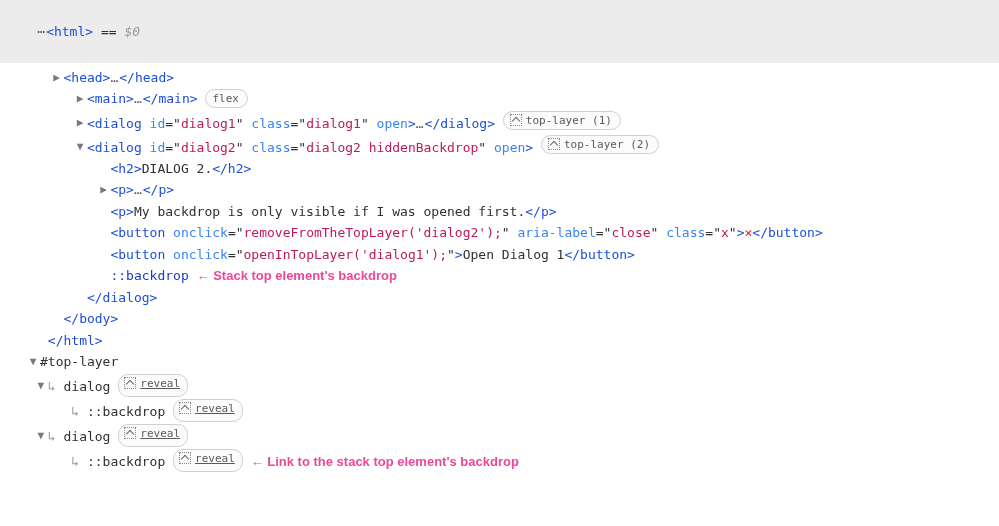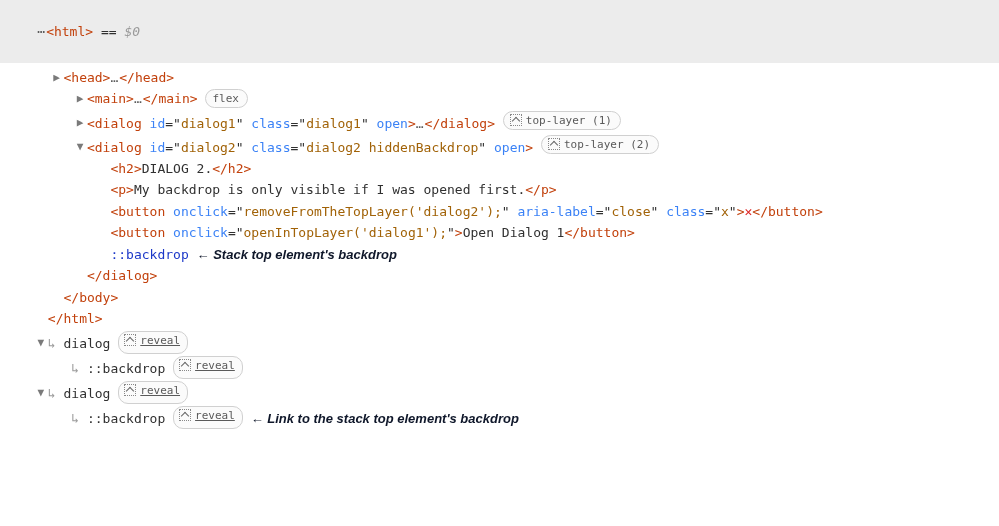--- a/index.html
+++ b/index.html
@@ -31,32 +31,31 @@
     text-align: center;
     color: #7a7a7a;
     cursor: pointer;
     font-size: 11px;
     vertical-align: 1px;
     margin-right: 2px;
   }
   .arrow.none {
     color: transparent;
   }
-  .tag   { color: #c2410c; }
+  .tag   { color: #1d4ed8; }
   .attr  { color: #3b82f6; }
-  .val   { color: #a16207; }
+  .val   { color: #be185d; }
   .text  { color: #303030; }
   .ellip { color: #5c5c5c; letter-spacing: 1px;}
   .gray  { color: #9a9a9a; font-style: italic; }
   .pseudo { color: #1b37c8; }
   .annot {
     font-family: "Helvetica Neue", Arial, sans-serif;
     font-weight: 700;
-    color: #0f172a;
-    font-style: italic;
+    color: #ec4899;
   }
   .badge, .reveal-badge {
     display: inline-flex;
     align-items: center;
     gap: 4px;
     border: 1px solid #d0d0d0;
     background: #fbfbfb;
     border-radius: 10px;
     padding: 0 8px 0 6px;
     font-size: 11px;
@@ -113,36 +112,38 @@
 
 
     <div class="line">      <span class="arrow">▶</span><span class="tag">&lt;main&gt;</span><span class="ellip">…</span><span class="tag">&lt;/main&gt;</span> <span class="badge"><span>flex</span></span></div>
 
     <div class="line">      <span class="arrow">▶</span><span class="tag">&lt;dialog</span> <span class="attr">id</span>="<span class="val">dialog1</span>" <span class="attr">class</span>="<span class="val">dialog1</span>" <span class="attr">open</span><span class="tag">&gt;</span><span class="ellip">…</span><span class="tag">&lt;/dialog&gt;</span> <span class="badge"><span class="badge-icon"></span><span>top-layer (1)</span></span></div>
 
     <div class="line">      <span class="arrow">▼</span><span class="tag">&lt;dialog</span> <span class="attr">id</span>="<span class="val">dialog2</span>" <span class="attr">class</span>="<span class="val">dialog2 hiddenBackdrop</span>" <span class="attr">open</span><span class="tag">&gt;</span> <span class="badge"><span class="badge-icon"></span><span>top-layer (2)</span></span></div>
 
       <div class="line">         <span class="arrow none">·</span><span class="tag">&lt;h2&gt;</span><span class="text">DIALOG 2.</span><span class="tag">&lt;/h2&gt;</span></div>
 
+      <div class="line">         <span class="arrow">▶</span><span class="tag">&lt;p&gt;</span><span class="ellip">…</span><span class="tag">&lt;/p&gt;</span></div>
 
       <div class="line">         <span class="arrow none">·</span><span class="tag">&lt;p&gt;</span><span class="text">My backdrop is only visible if I was opened first.</span><span class="tag">&lt;/p&gt;</span></div>
 
       <div class="line">         <span class="arrow none">·</span><span class="tag">&lt;button</span> <span class="attr">onclick</span>="<span class="val">removeFromTheTopLayer('dialog2');</span>" <span class="attr">aria-label</span>="<span class="val">close</span>" <span class="attr">class</span>="<span class="val">x</span>"<span class="tag">&gt;</span><span class="x-red">✕</span><span class="tag">&lt;/button&gt;</span></div>
 
       <div class="line">         <span class="arrow none">·</span><span class="tag">&lt;button</span> <span class="attr">onclick</span>="<span class="val">openInTopLayer('dialog1');</span>"<span class="tag">&gt;</span><span class="text">Open Dialog 1</span><span class="tag">&lt;/button&gt;</span></div>
 
       <div class="line">         <span class="arrow none">·</span><span class="pseudo">::backdrop</span> <span class="annot">← Stack top element's backdrop</span></div>
 
     <div class="line">      <span class="arrow none">·</span><span class="tag">&lt;/dialog&gt;</span></div>
 
 
   <div class="line">   <span class="arrow none">·</span><span class="tag">&lt;/body&gt;</span></div>
 
   <div class="line"> <span class="arrow none">·</span><span class="tag">&lt;/html&gt;</span></div>
 
+  <div class="line"><span class="arrow">▼</span><span class="text">#top-layer</span></div>
 
   <div class="line"> <span class="arrow">▼</span><span class="indent-icon">↳</span> <span class="text">dialog</span> <span class="reveal-badge"><span class="badge-icon"></span><span>reveal</span></span></div>
 
   <div class="line">    <span class="arrow none">·</span><span class="indent-icon">↳</span> <span class="text">::backdrop</span> <span class="reveal-badge"><span class="badge-icon"></span><span>reveal</span></span></div>
 
   <div class="line"> <span class="arrow">▼</span><span class="indent-icon">↳</span> <span class="text">dialog</span> <span class="reveal-badge"><span class="badge-icon"></span><span>reveal</span></span> </div>
 
   <div class="line">    <span class="arrow none">·</span><span class="indent-icon">↳</span> <span class="text">::backdrop</span> <span class="reveal-badge"><span class="badge-icon"></span><span>reveal</span></span> <span class="annot">← Link to the stack top element's backdrop</span></div>
 
 </div>

